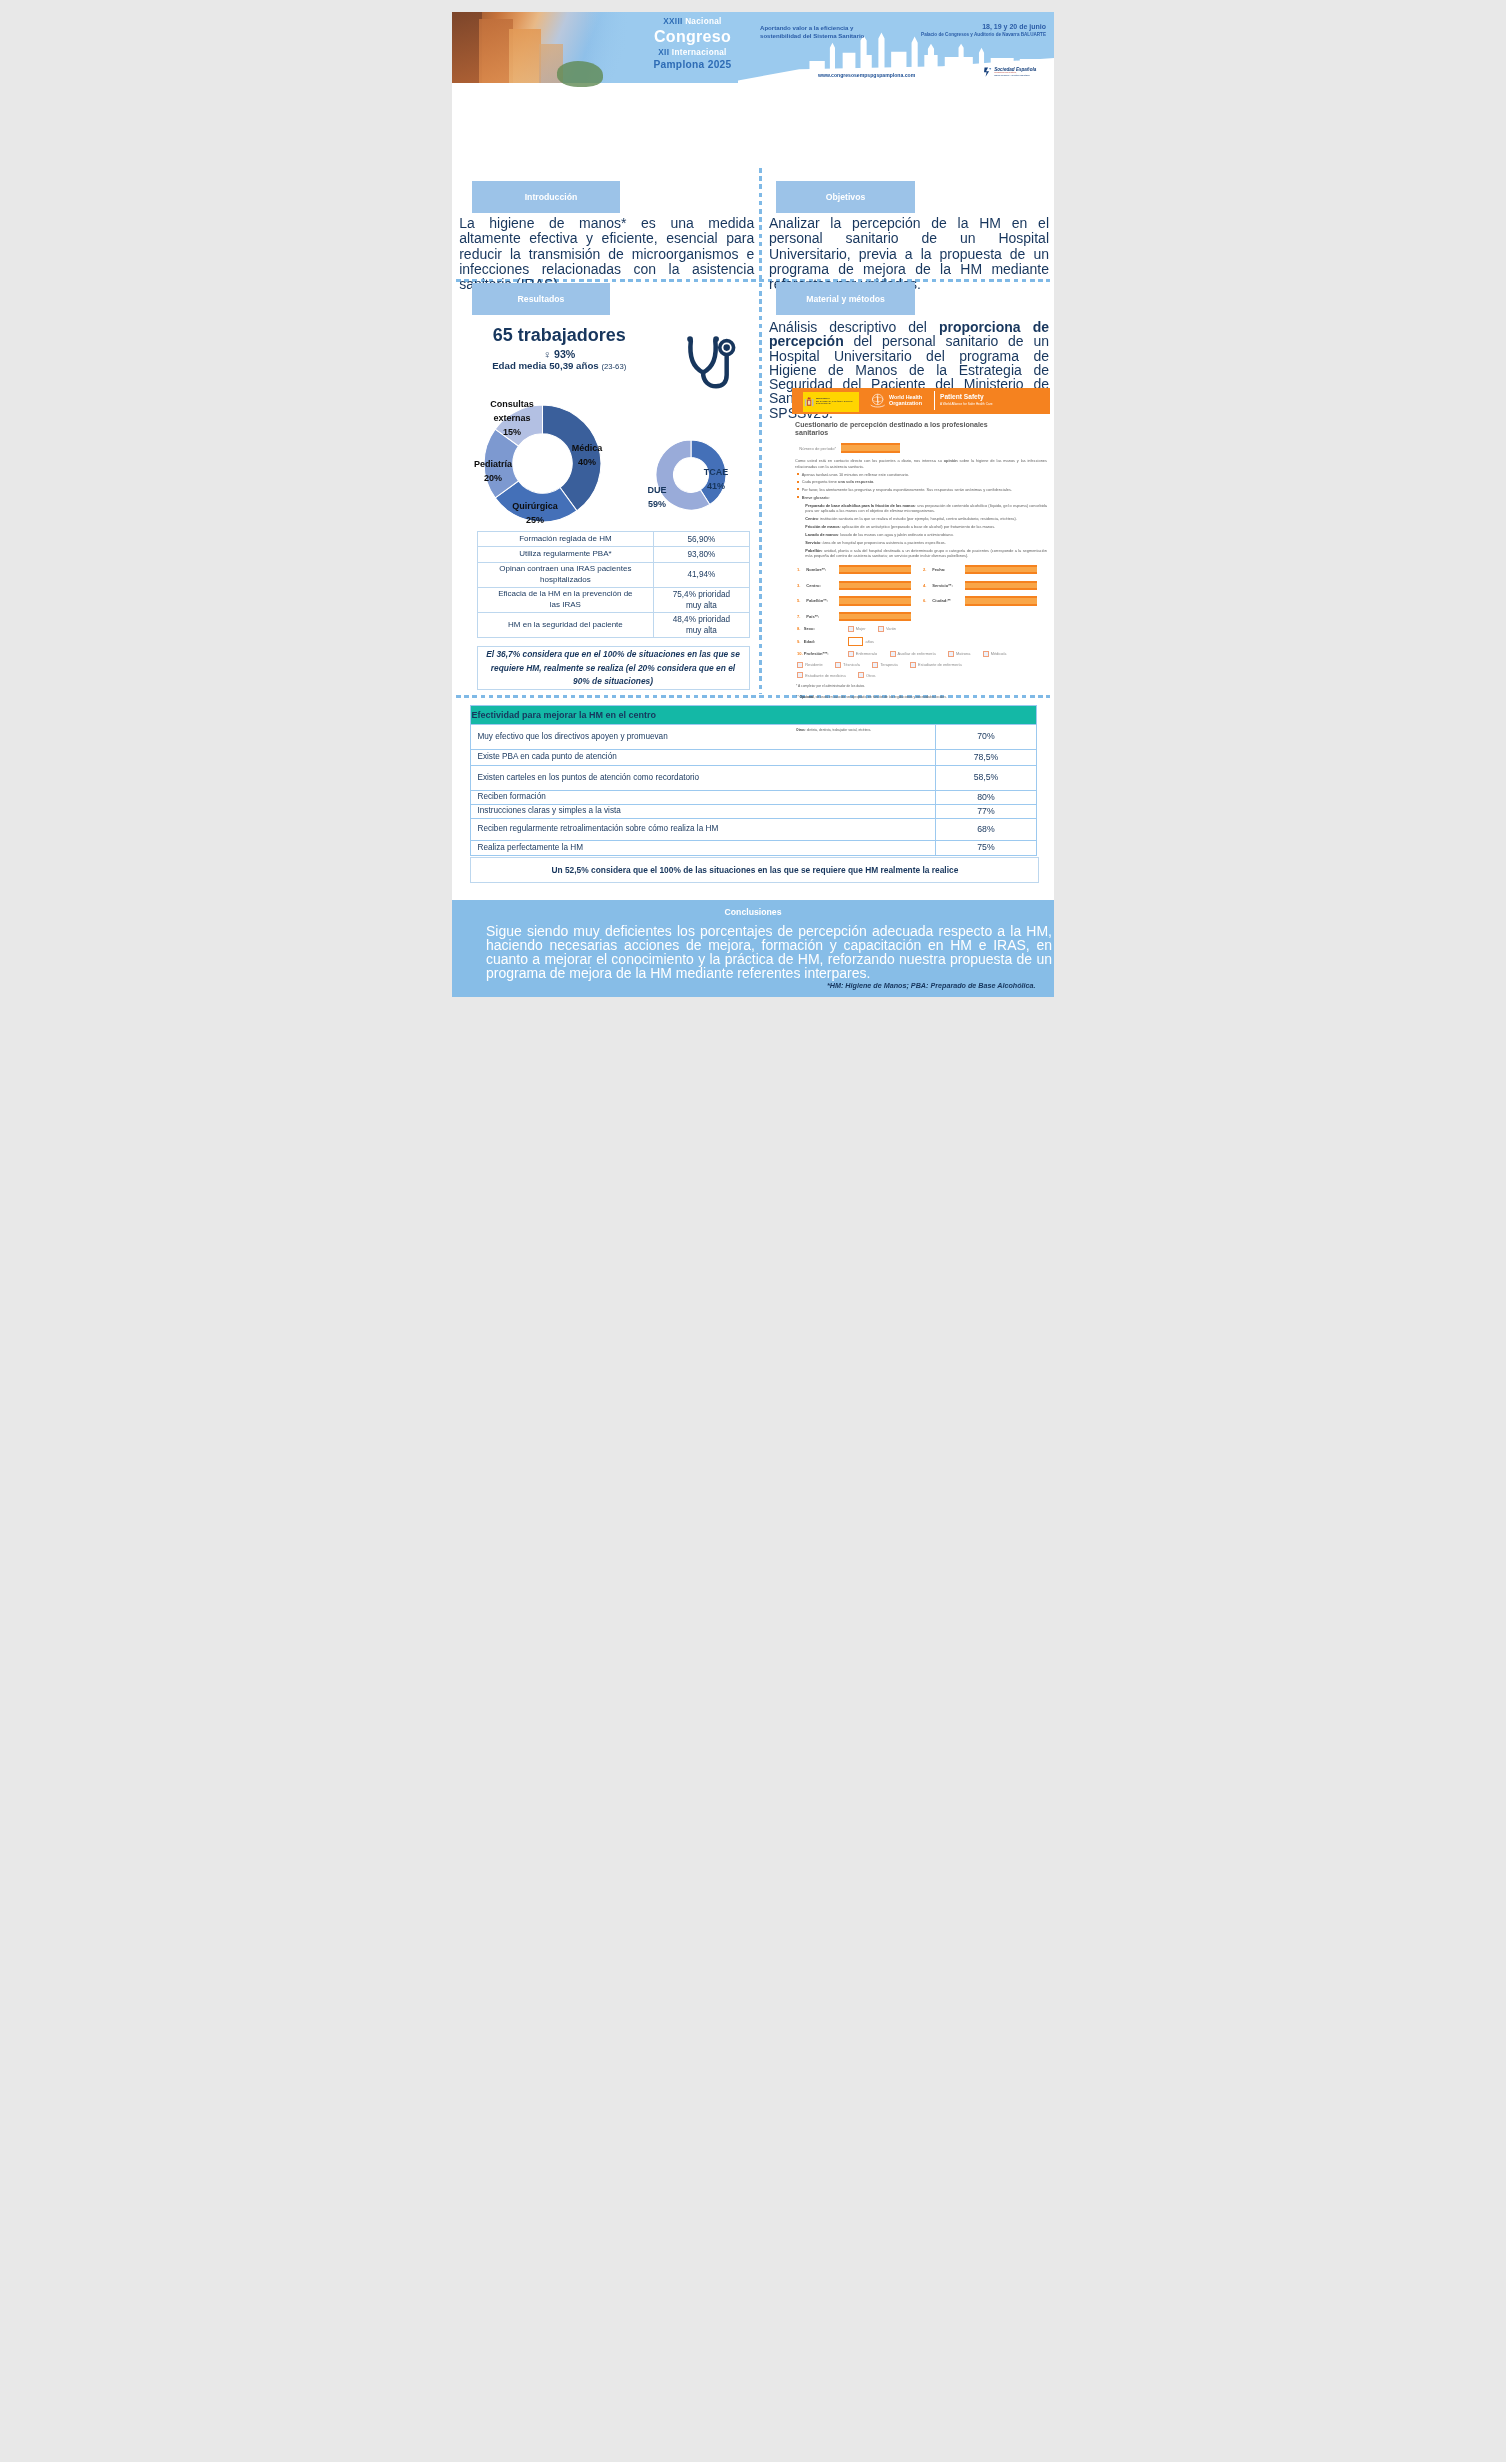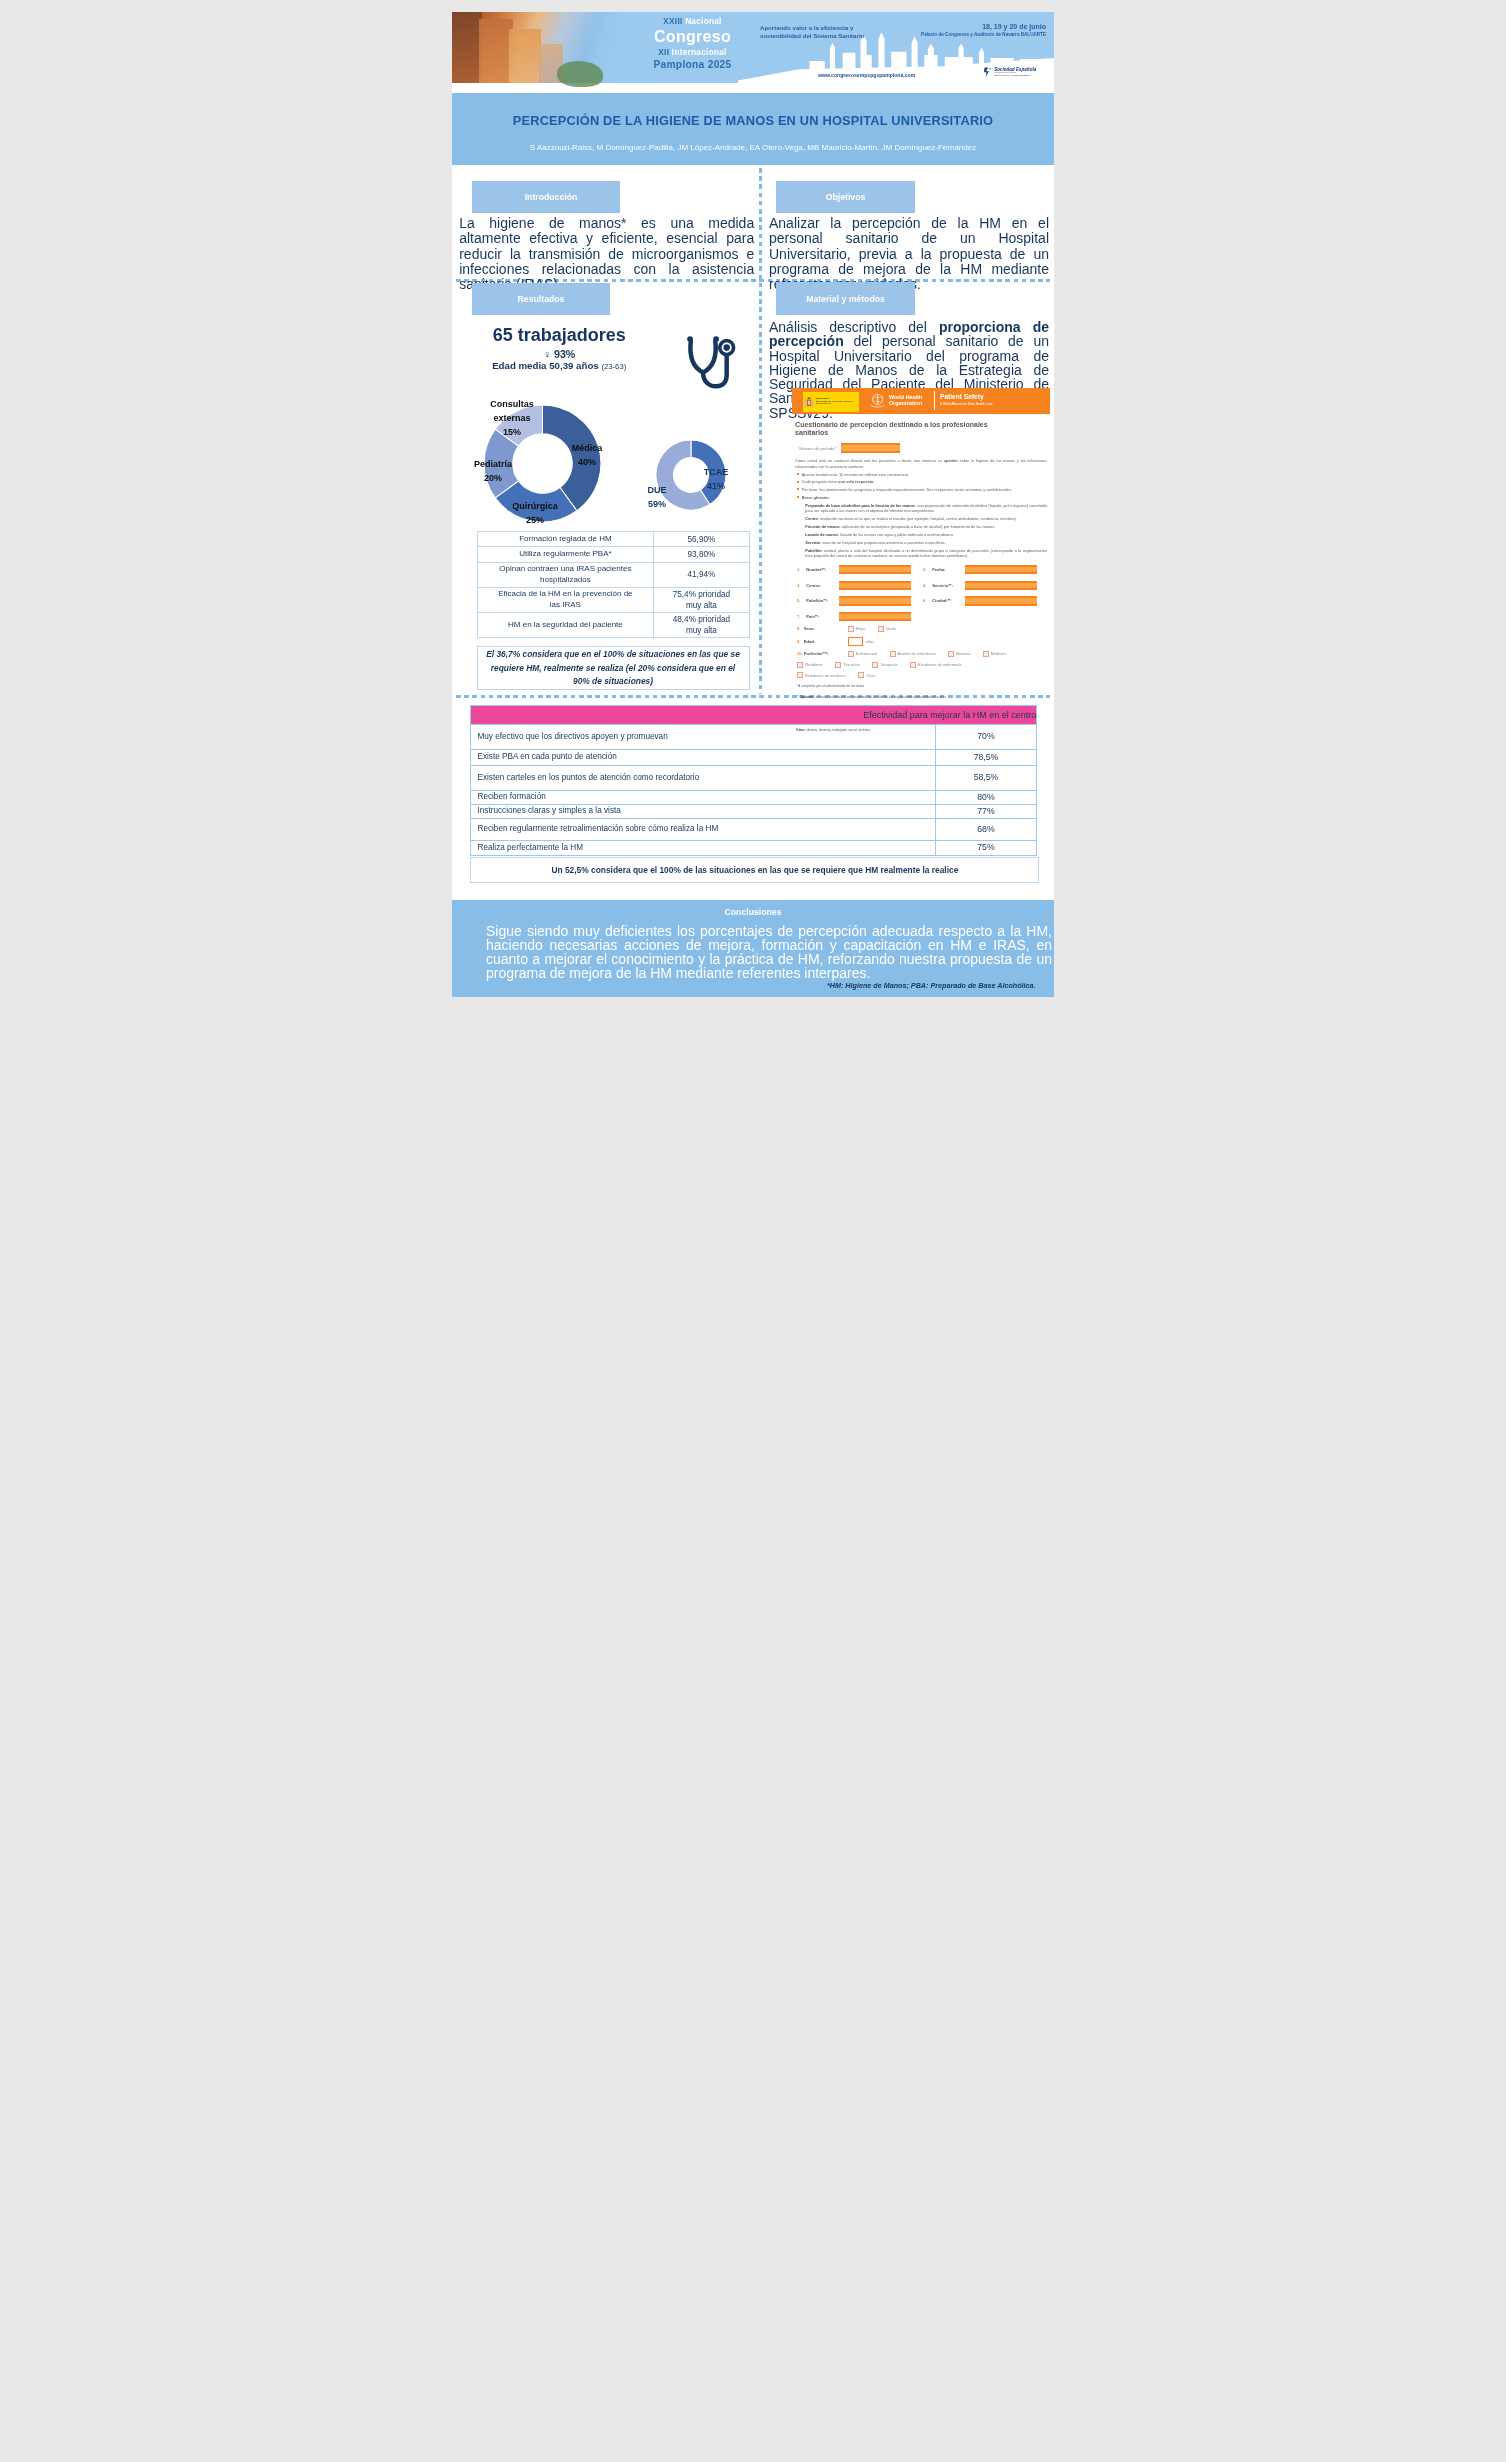--- a/index.html
+++ b/index.html
@@ -98,21 +98,21 @@
   .q-field .q-box{width:72px;height:9.2px;}
   .q-row{margin:4.6px 0 0 5.1px;display:flex;align-items:center;font-size:4.1px;}
   .q-opt{display:inline-flex;align-items:center;gap:2px;color:#8c8c8c;font-size:3.9px;margin-right:12.3px;}
   .q-cb{width:4.1px;height:4.1px;border:0.7px solid #F0A07A;background:#EDF1FA;}
   .q-edadbox{width:13.3px;height:7.7px;border:0.6px solid #F5821F;background:#fff;margin-right:2.6px;}
   .q-foot{margin:6.1px 0 0 4.1px;font-size:3.3px;line-height:4.8px;color:#5f5f5f;}
   .q-foot b{color:#3f3f3f;}
   
   #effwrap{position:absolute;left:18.4px;top:693px;width:567px;}
   #effhead{border:1.3px solid #9CC9EF;border-bottom:none;height:18.4px;display:flex;align-items:center;
-           justify-content:flex-end;color:#17365D;font-weight:normal;font-size:9px;background:#ec4899;}
+           justify-content:flex-start;color:#17365D;font-weight:bold;font-size:9px;background:#14b8a6;}
   #etable{width:567px;border-collapse:collapse;}
   #etable td{border:1.3px solid #9CC9EF;color:#17365D;vertical-align:middle;font-size:8.2px;line-height:1.3;}
   #etable td.lbl{width:82%;text-align:left;padding:1px 6.1px;}
   #etable td.val{width:18%;text-align:center;font-size:8.7px;}
   
   #conclu{position:absolute;left:0;top:888px;width:602px;height:97px;background:#87BDE7;}
   #conclu-h{position:absolute;left:0;top:7.2px;width:100%;text-align:center;color:#ffffff;
             font-size:8.7px;font-weight:bold;}
   #conclu-t{position:absolute;left:34px;top:23.5px;width:566px;color:#ffffff;font-size:14px;
             line-height:14px;text-align:justify;}
@@ -179,24 +179,20 @@
         <path d="M12,4 L16,4 L14,8 Z" fill="#4F81BD"></path>
       </svg>
       <div>
         <div class="soc-name">Sociedad Española</div>
         <div class="soc-sub">Medicina Preventiva,</div>
         <div class="soc-sub2">Salud Pública y Gestión Sanitaria</div>
       </div>
     </div>
   </div>
 
-  <div id="titleband">
-    <div id="ptitle">PERCEPCIÓN DE LA HIGIENE DE MANOS EN UN HOSPITAL UNIVERSITARIO</div>
-    <div id="pauthors">S Aazzouzi-Raiss, M Domínguez-Padilla, JM López-Andrade, EA Otero-Vega, MB Mauricio-Martín, JM Domínguez-Fernández</div>
-  </div>
 
   <div class="vdash" style="left:307px;top:156px;height:526px;"></div>
   <div class="hdash" style="left:4.1px;top:267px;width:594px;"></div>
   <div class="hdash" style="left:4.1px;top:683px;width:594px;"></div>
 
   <div class="sec-head" style="left:20px;top:169px;width:138px;height:32px;padding-left:10px;">
     <span>Introducción</span>
   </div>
   <div class="body-text" style="left:7.2px;top:204px;width:295px;">La higiene de manos* es una medida altamente efectiva y eficiente, esencial para reducir la transmisión de microorganismos e infecciones relacionadas con la asistencia sanitaria (IRAS).</div>
 

